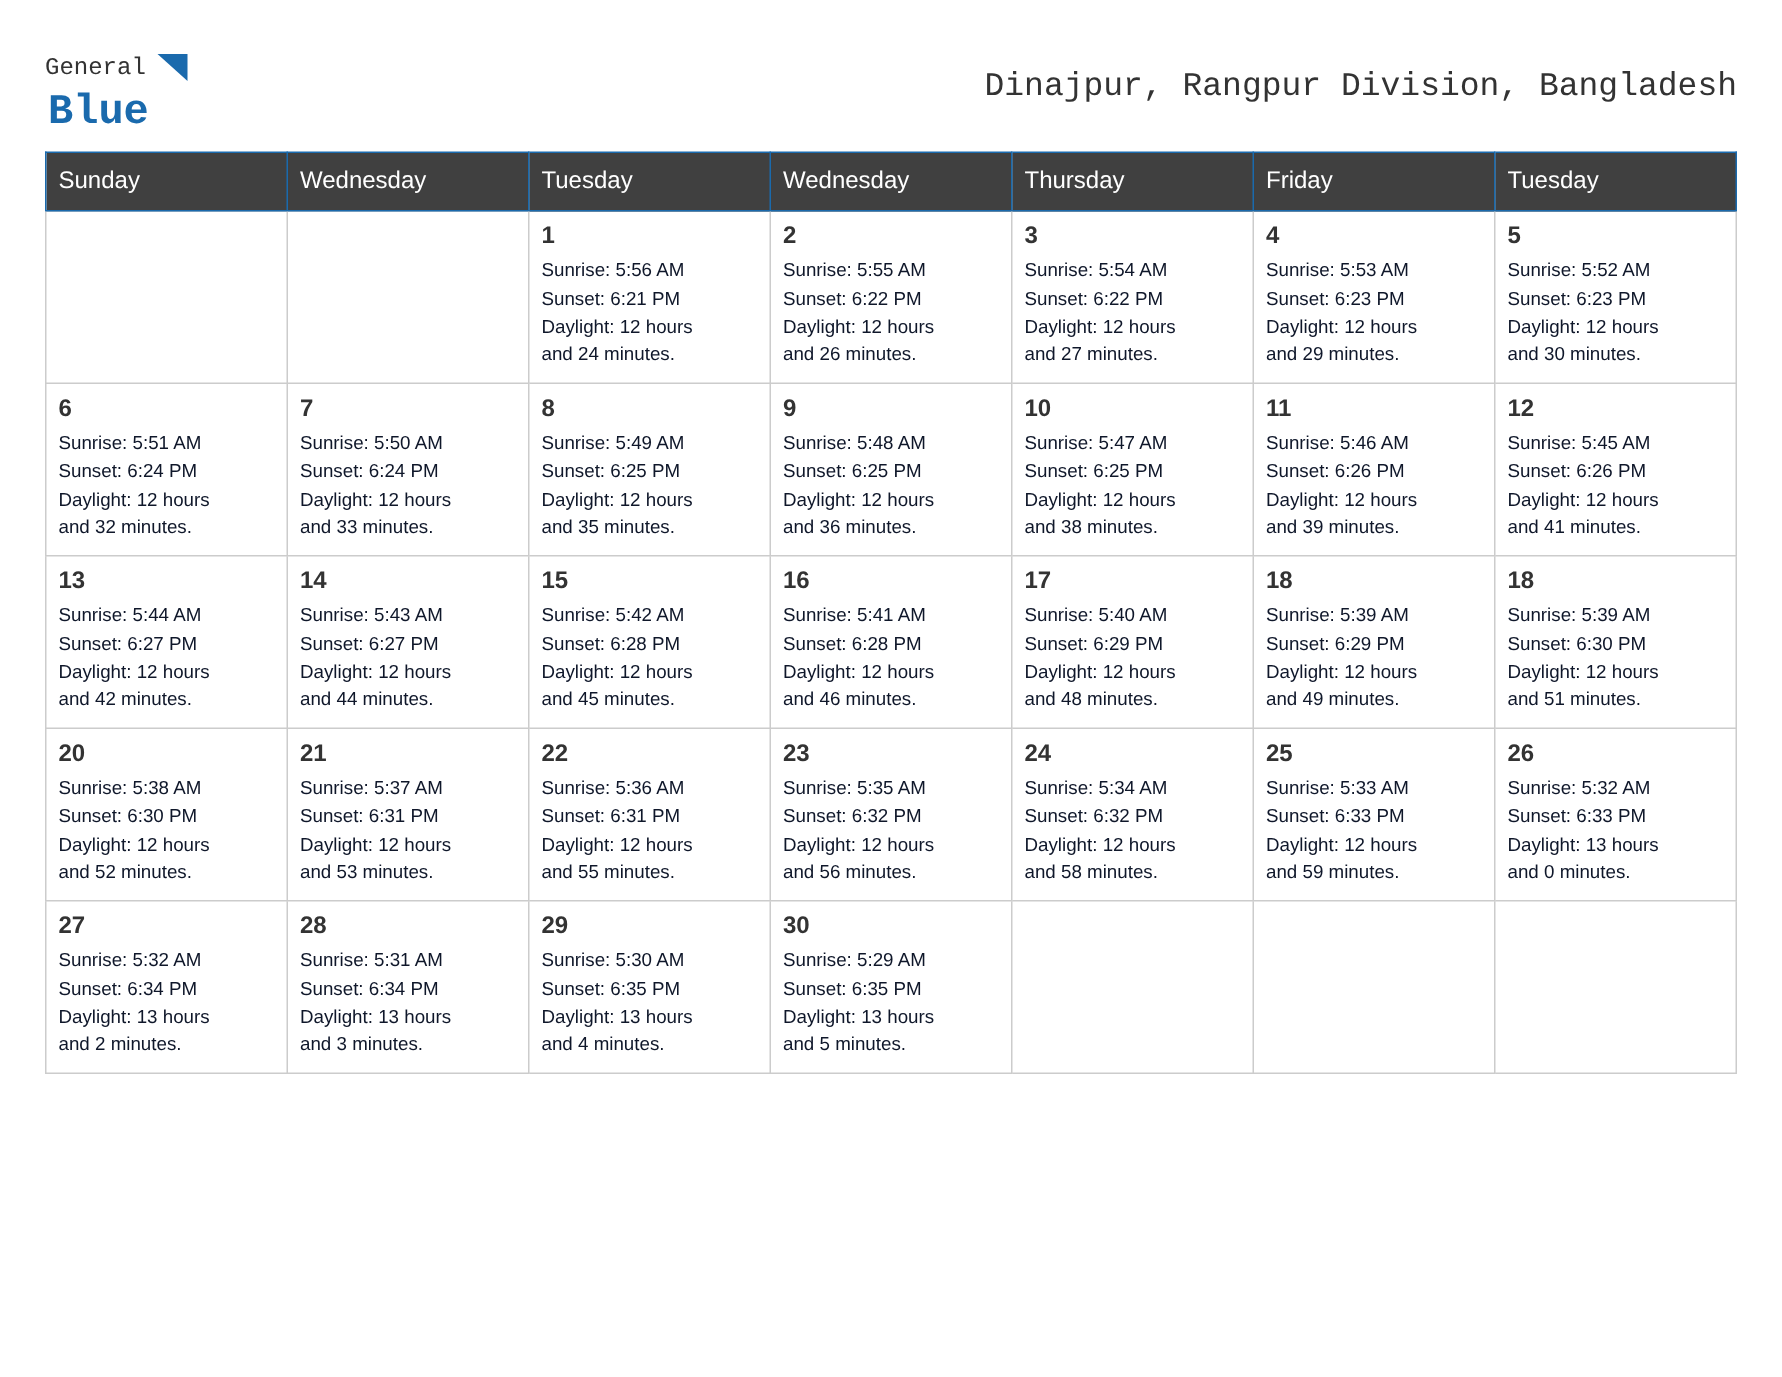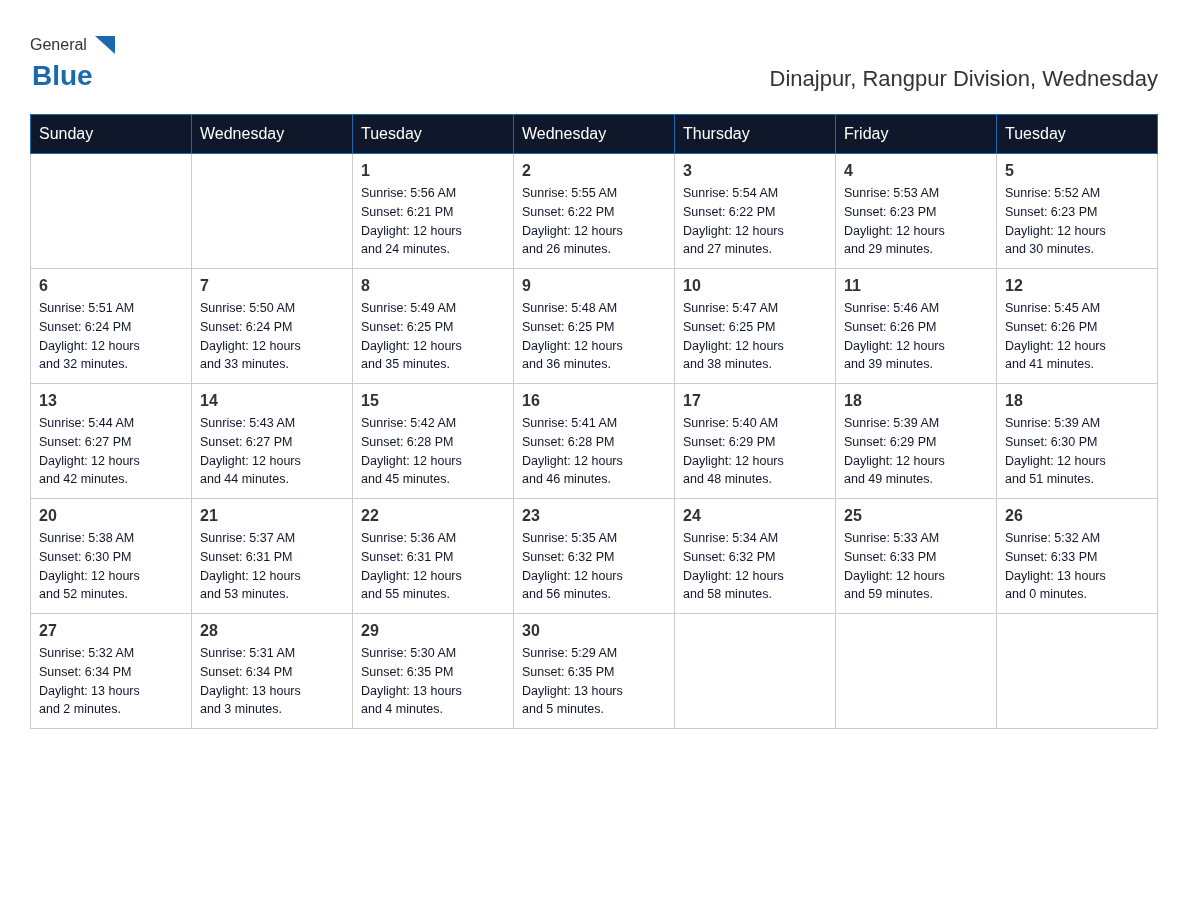--- a/index.html
+++ b/index.html
@@ -6,22 +6,23 @@
     body {
       font-family: Arial, sans-serif;
       background: #fff;
       width: 1188px;
       min-height: 918px;
       padding: 20px 30px;
     }
     .header {
       display: flex;
       justify-content: space-between;
-      align-items: flex-end;
-      margin-bottom: 22px;
+      align-items: center;
+      margin-bottom: 10px;
+      font-family: Liberation Mono, monospace;
     }
     .logo {
       display: flex;
       flex-direction: column;
       align-items: flex-start;
       margin-top: 10px;
     }
     .logo-general {
       color: #333;
     }
@@ -44,21 +45,21 @@
       font-size: 22px;
       color: #333;
       margin-top: 4px;
     }
     .calendar-table {
       width: 100%;
       border-collapse: collapse;
       table-layout: fixed;
     }
     .calendar-table th {
-      background-color: #0f172a;
+      background-color: #404040;
       color: #fff;
       padding: 10px 8px;
       text-align: left;
       font-size: 16px;
       font-weight: normal;
       border: 1px solid #1a6aad;
     }
     .calendar-table td {
       border: 1px solid #ccc;
       vertical-align: top;
@@ -96,21 +97,21 @@
       <span class="logo-general">General</span>
       <svg width="28" height="28" viewBox="0 0 28 28" style="margin-left:4px; margin-top:2px;">
         <polygon points="4,4 24,4 24,22" fill="#1a6aad"></polygon>
       </svg>
     </div>
     <div>
       <span class="logo-blue-line">Blue</span>
     </div>
   </div>
   <div class="title-section">
-    <div class="location-title">Dinajpur, Rangpur Division, Wednesday</div>
+    <div class="location-title">Dinajpur, Rangpur Division, Bangladesh</div>
   </div>
 </div>
 
 <table class="calendar-table">
   <thead>
     <tr>
     <th>Sunday</th>
         <th>Wednesday</th>
         <th>Tuesday</th>
         <th>Wednesday</th>

